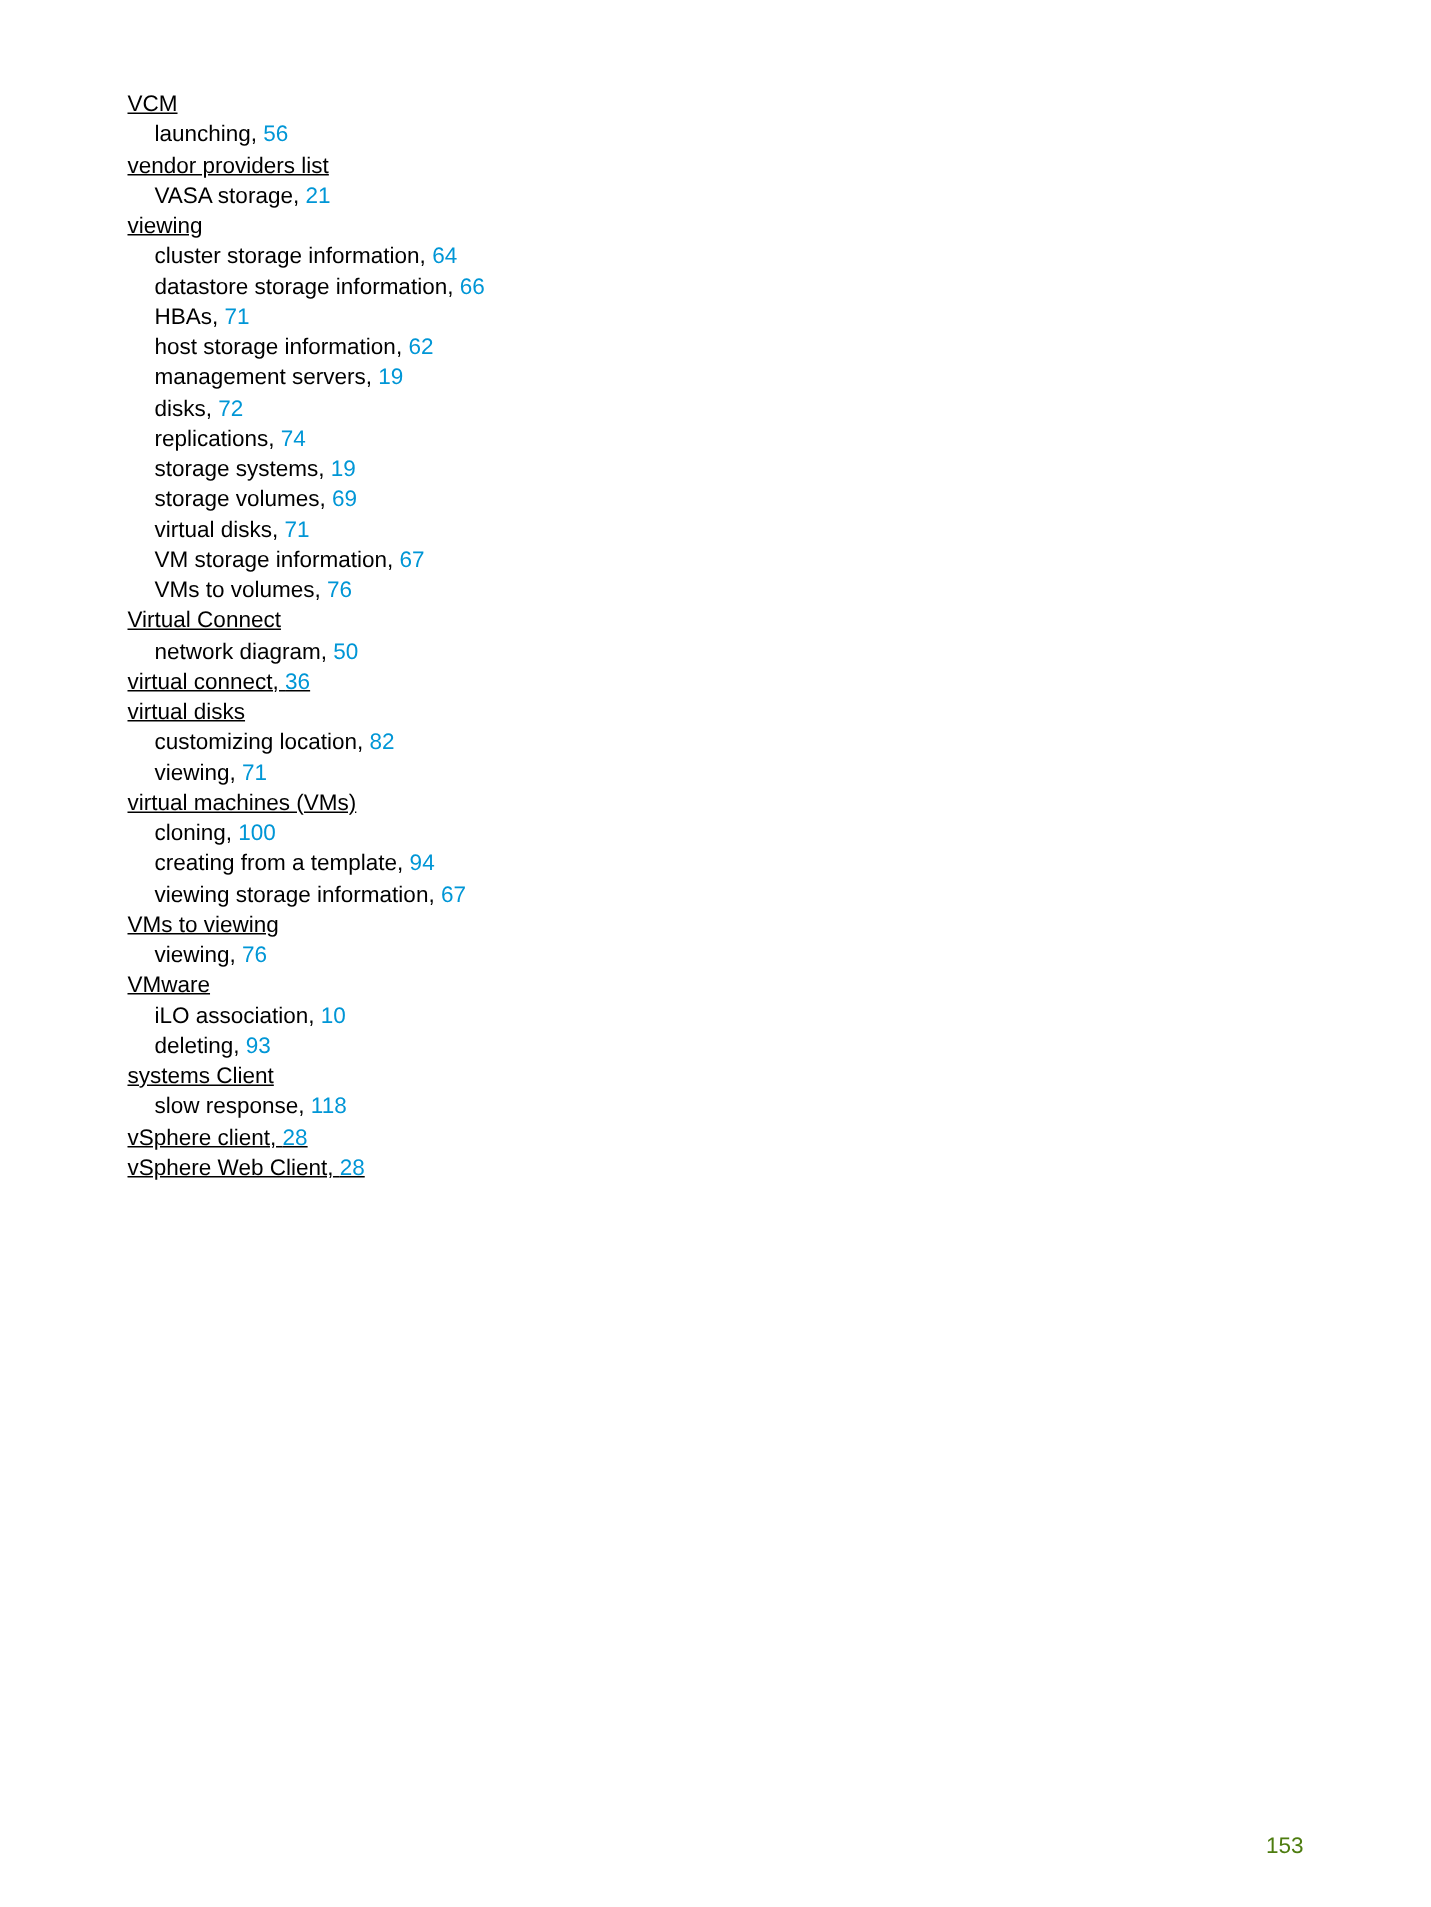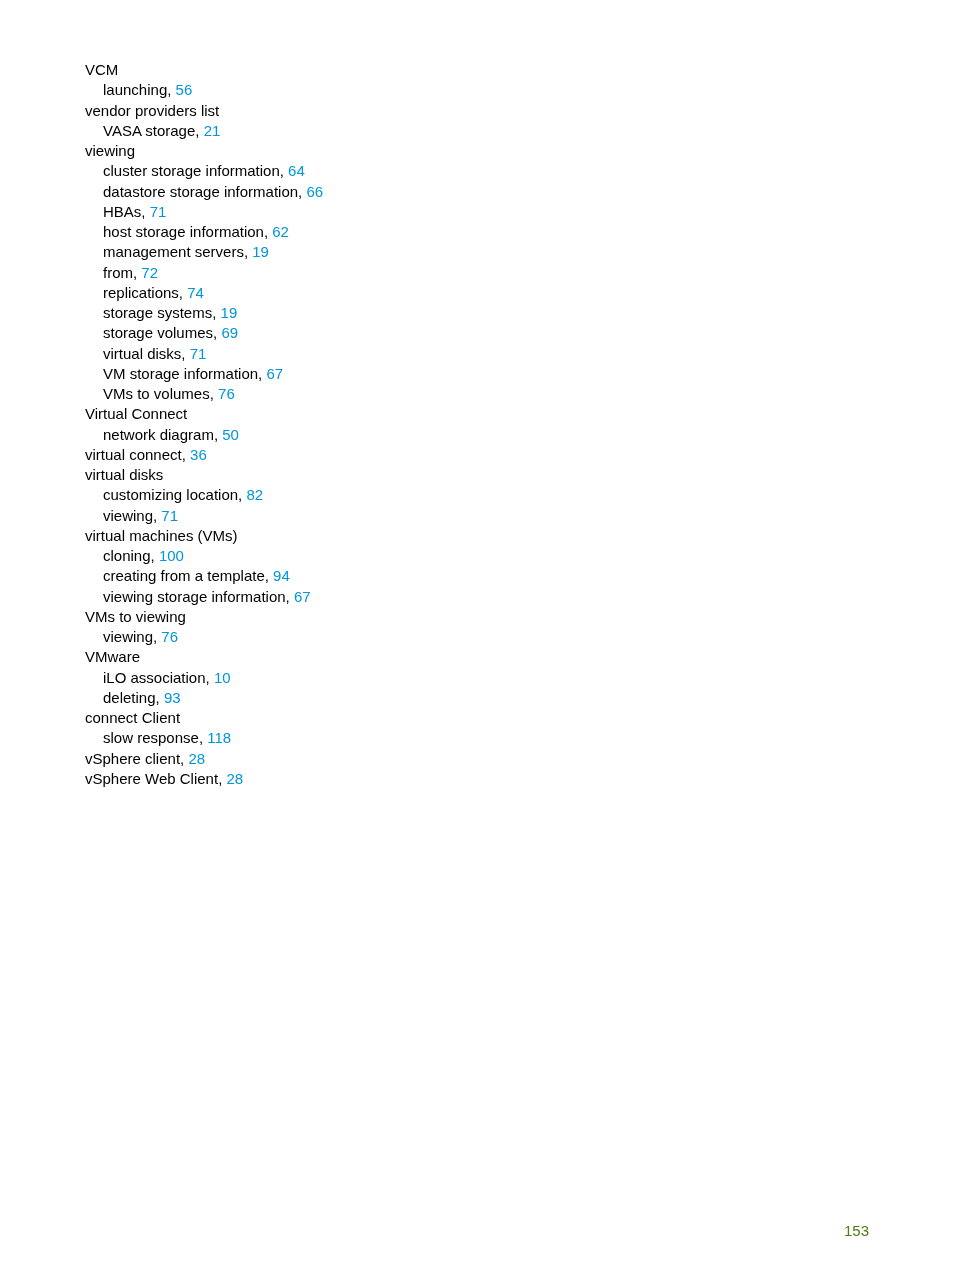--- a/index.html
+++ b/index.html
@@ -15,20 +15,21 @@
       font-size: 15px;
       color: #000000;
       position: relative;
       padding: 60px 85px 40px 85px;
     }
     .index-content {
       line-height: 1.35;
     }
     .entry-l1 {
       margin-left: 0;
+      text-decoration: underline;
     }
     .entry-l2 {
       margin-left: 18px;
     }
     .page-link {
       color: #0096d6;
       text-decoration: none;
     }
     .page-number {
       position: absolute;
@@ -45,21 +46,21 @@
     <div class="entry-l1"><span>VCM</span></div>
     <div class="entry-l2"><span>launching, </span><a class="page-link">56</a></div>
     <div class="entry-l1"><span>vendor providers list</span></div>
     <div class="entry-l2"><span>VASA storage, </span><a class="page-link">21</a></div>
     <div class="entry-l1"><span>viewing</span></div>
     <div class="entry-l2"><span>cluster storage information, </span><a class="page-link">64</a></div>
     <div class="entry-l2"><span>datastore storage information, </span><a class="page-link">66</a></div>
     <div class="entry-l2"><span>HBAs, </span><a class="page-link">71</a></div>
     <div class="entry-l2"><span>host storage information, </span><a class="page-link">62</a></div>
     <div class="entry-l2"><span>management servers, </span><a class="page-link">19</a></div>
-    <div class="entry-l2"><span>from, </span><a class="page-link">72</a></div>
+    <div class="entry-l2"><span>disks, </span><a class="page-link">72</a></div>
     <div class="entry-l2"><span>replications, </span><a class="page-link">74</a></div>
     <div class="entry-l2"><span>storage systems, </span><a class="page-link">19</a></div>
     <div class="entry-l2"><span>storage volumes, </span><a class="page-link">69</a></div>
     <div class="entry-l2"><span>virtual disks, </span><a class="page-link">71</a></div>
     <div class="entry-l2"><span>VM storage information, </span><a class="page-link">67</a></div>
     <div class="entry-l2"><span>VMs to volumes, </span><a class="page-link">76</a></div>
     <div class="entry-l1"><span>Virtual Connect</span></div>
     <div class="entry-l2"><span>network diagram, </span><a class="page-link">50</a></div>
     <div class="entry-l1"><span>virtual connect, </span><a class="page-link">36</a></div>
     <div class="entry-l1"><span>virtual disks</span></div>
@@ -67,19 +68,19 @@
     <div class="entry-l2"><span>viewing, </span><a class="page-link">71</a></div>
     <div class="entry-l1"><span>virtual machines (VMs)</span></div>
     <div class="entry-l2"><span>cloning, </span><a class="page-link">100</a></div>
     <div class="entry-l2"><span>creating from a template, </span><a class="page-link">94</a></div>
     <div class="entry-l2"><span>viewing storage information, </span><a class="page-link">67</a></div>
     <div class="entry-l1"><span>VMs to viewing</span></div>
     <div class="entry-l2"><span>viewing, </span><a class="page-link">76</a></div>
     <div class="entry-l1"><span>VMware</span></div>
     <div class="entry-l2"><span>iLO association, </span><a class="page-link">10</a></div>
     <div class="entry-l2"><span>deleting, </span><a class="page-link">93</a></div>
-    <div class="entry-l1"><span>connect Client</span></div>
+    <div class="entry-l1"><span>systems Client</span></div>
     <div class="entry-l2"><span>slow response, </span><a class="page-link">118</a></div>
     <div class="entry-l1"><span>vSphere client, </span><a class="page-link">28</a></div>
     <div class="entry-l1"><span>vSphere Web Client, </span><a class="page-link">28</a></div>
   </div>
 
 <div class="page-number">153</div>
 
 </body></html>

